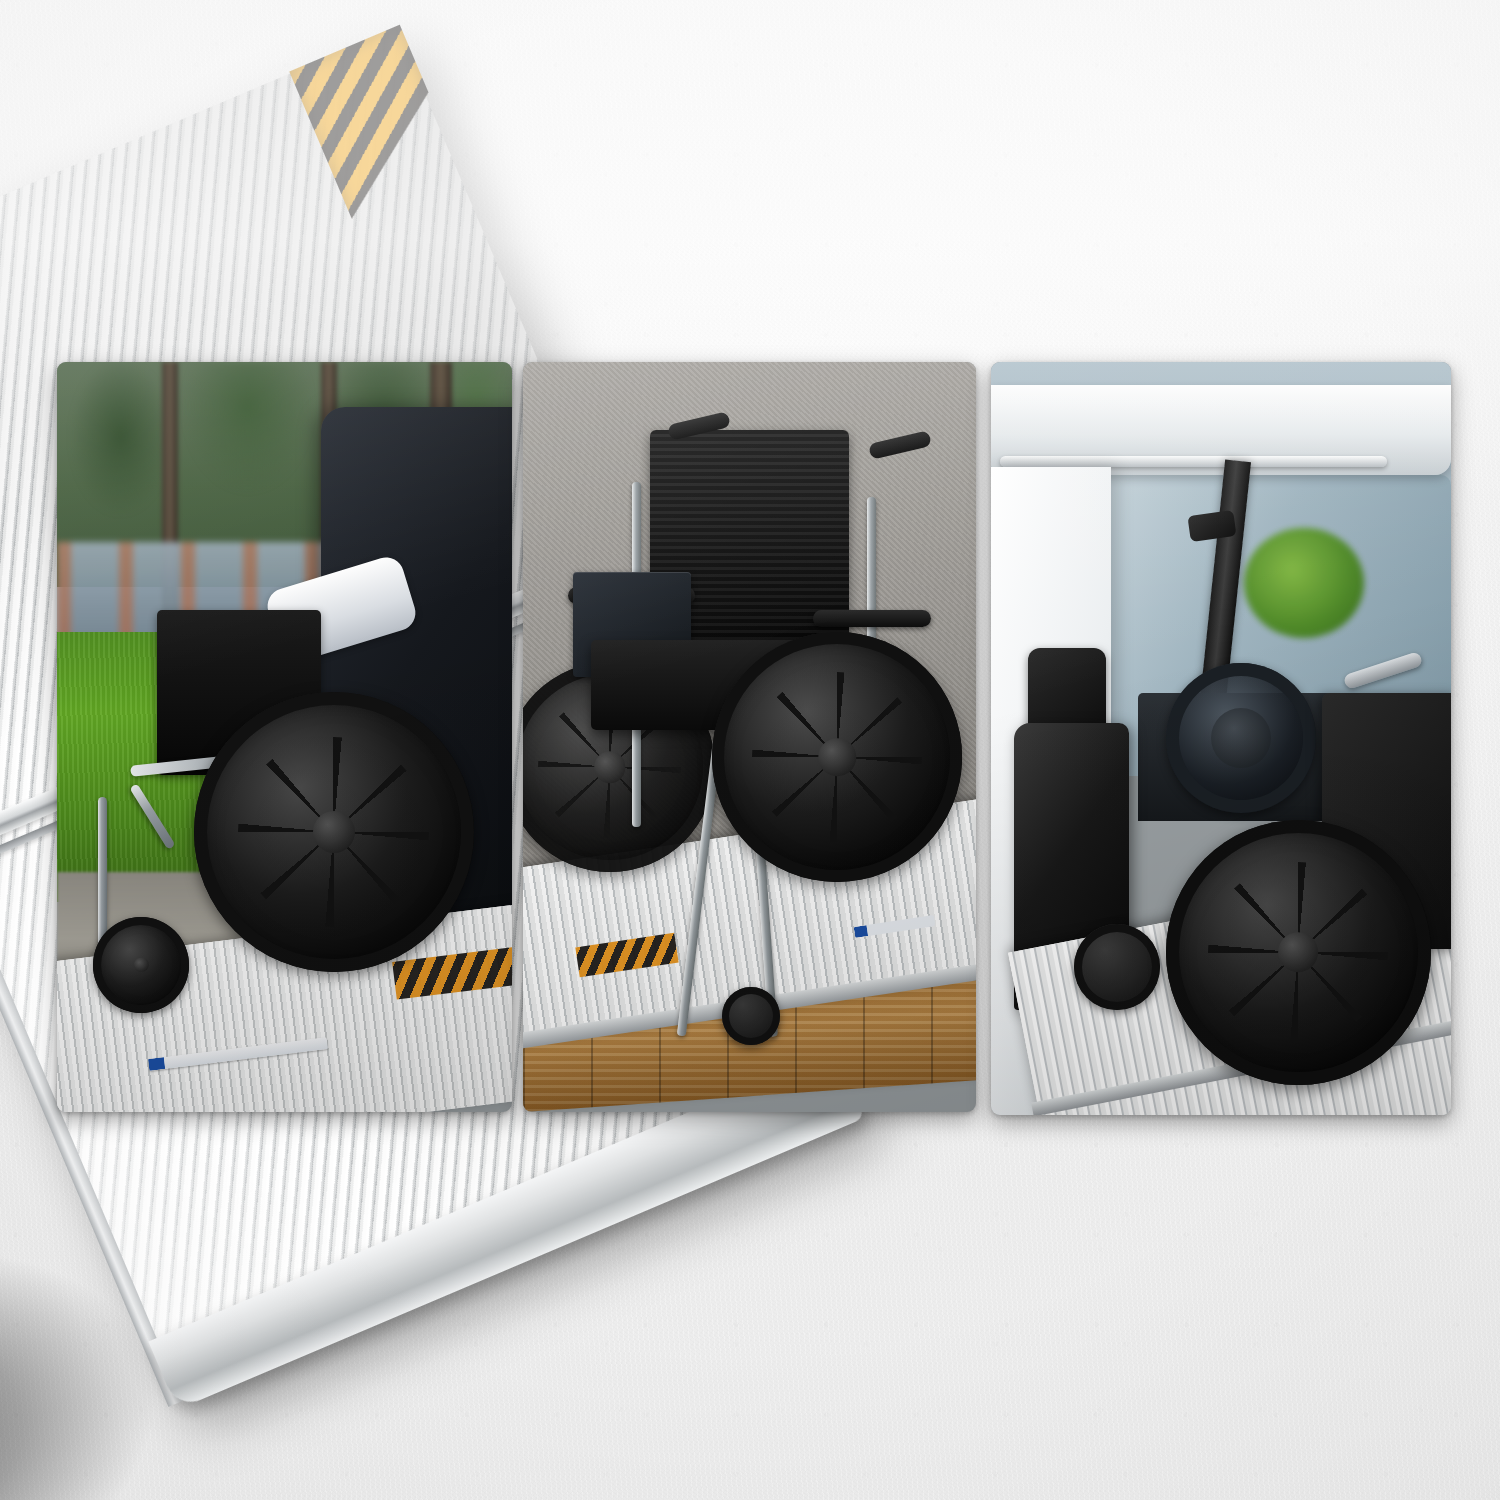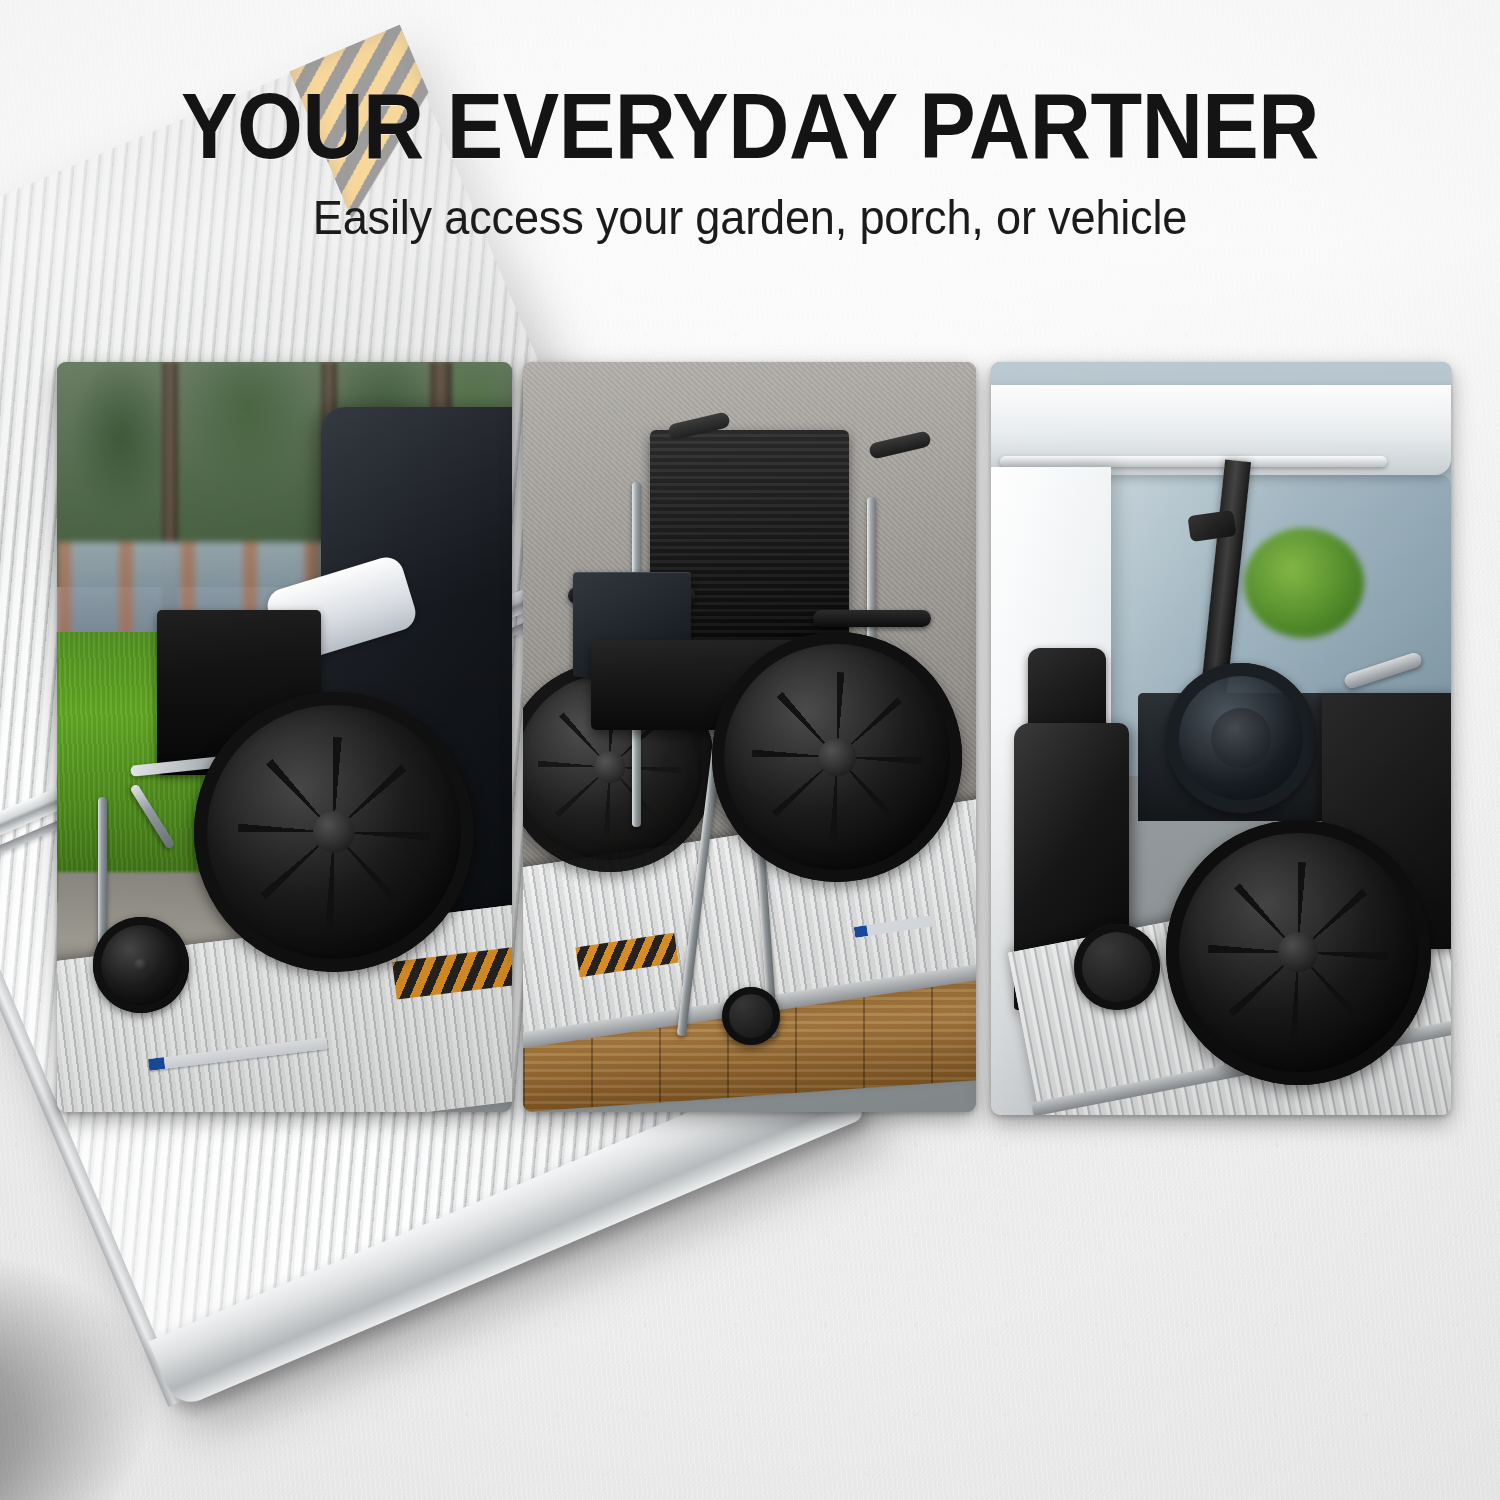--- a/index.html
+++ b/index.html
@@ -323,24 +323,20 @@
       <div class="ramp-edge"></div>
       <div class="ramp-rail"></div>
       <div class="ramp-rail r2"></div>
       <div class="ramp-chevrons"></div>
       <div class="ramp-lip"></div>
     </div>
   </div>
 
   <div class="bg-vignette"></div>
 
-  <div class="header">
-    <h1 class="headline">YOUR EVERYDAY PARTNER</h1>
-    <p class="subhead">Easily access your garden, porch, or vehicle</p>
-  </div>
 
   <div class="panel" id="panel-1">
     <div class="ph">
       <div class="p1-sky"></div>
       <div class="p1-trees"></div>
       <div class="p1-trunk" style="left:23%"></div>
       <div class="p1-trunk" style="left:58%"></div>
       <div class="p1-trunk" style="left:82%;width:22px"></div>
       <div class="p1-bldg"></div>
       <div class="p1-grass"></div>

